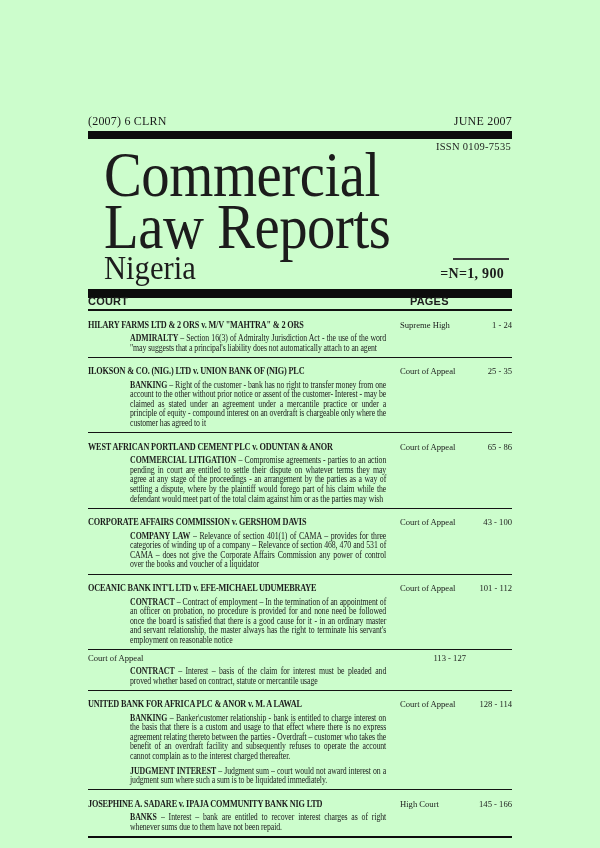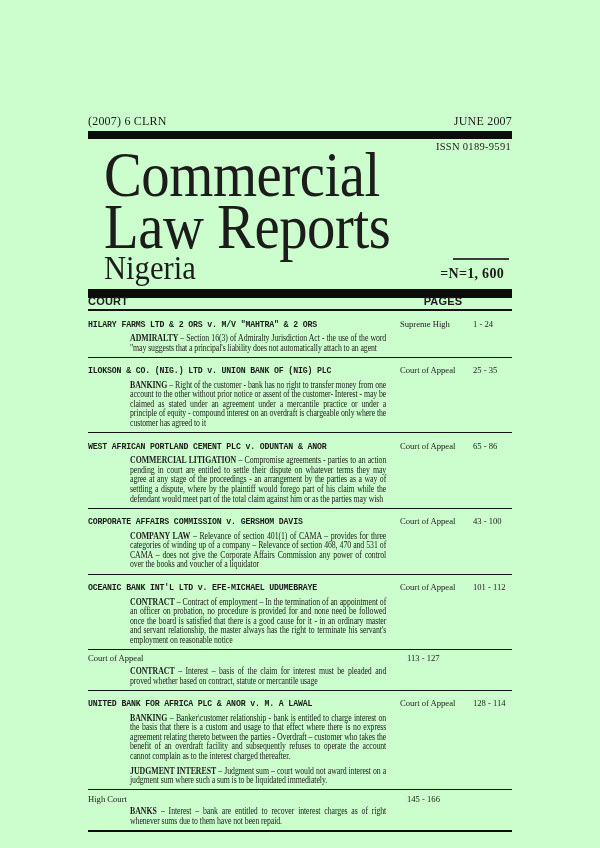--- a/index.html
+++ b/index.html
@@ -35,37 +35,37 @@
 
   .rule-mid{position:absolute;top:282px;left:0;width:100%;height:9px;background:#0c0c0c;}
 
   
   .toc-head{
     position:absolute;top:288px;left:0;width:100%;
     display:grid;grid-template-columns:322px 66px 36px;
     font-family:"Liberation Sans", sans-serif;
     font-weight:bold;font-size:11px;line-height:13px;letter-spacing:.2px;
   }
-  .toc-head .h-pages{text-align:center;}
+  .toc-head .h-pages{text-align:left;}
   .toc-head-rule{position:absolute;top:302px;left:0;width:100%;height:1.6px;background:#111;}
 
   
   #rows{position:absolute;top:304px;left:0;width:424px;}
   .row{border-bottom:1.8px solid #141414;padding:2.5px 0 3.5px 0;}
   .row:last-child{border-bottom:2.6px solid #0c0c0c;}
   .case-line{display:grid;grid-template-columns:312px 66px 46px;align-items:baseline;}
-  .cell-main{overflow:visible;white-space:nowrap;font-family:Liberation Mono, monospace;}
+  .cell-main{overflow:visible;white-space:nowrap;}
   .case-title{
     display:inline-block;
     font-weight:bold;font-size:9.8px;letter-spacing:-0.2px;line-height:12px;
     transform:scaleX(0.84);transform-origin:0 60%;
     white-space:nowrap;
   }
   .cell-court{font-size:8.6px;line-height:12px;white-space:nowrap;}
-  .cell-pages{font-size:8.6px;line-height:12px;text-align:left;white-space:nowrap;margin-left:7px;}
+  .cell-pages{font-size:8.6px;line-height:12px;text-align:right;white-space:nowrap;}
   .note{
     margin:2.5px 0 0 42px;width:305px;
     transform:scaleX(0.84);transform-origin:0 0;
     font-size:9.3px;line-height:9.6px;text-align:justify;
     letter-spacing:-0.1px;
   }
   .note + .note{margin-top:5px;}
   .note b{letter-spacing:0;}
 </style>
 </head>
@@ -74,30 +74,30 @@
 <div class="page">
   <div class="content">
 
     <div class="mast-line">
       <span>(2007) 6 CLRN</span>
       <span>JUNE 2007</span>
     </div>
 
     <div class="rule-top"></div>
 
-    <div class="issn">ISSN 0189-9591</div>
+    <div class="issn">ISSN 0109-7535</div>
 
     <div class="title-block">
       <div class="title-l1">Commercial</div>
       <div class="title-l2">Law Reports</div>
       <div class="title-l3">Nigeria</div>
     </div>
 
     <div class="price-rule"></div>
-    <div class="price">=N=1, 600</div>
+    <div class="price">=N=1, 900</div>
 
     <div class="rule-mid"></div>
 
     <div class="toc-head">
       <span class="h-court">COURT</span>
       <span class="h-pages">PAGES</span>
     </div>
     <div class="toc-head-rule"></div>
 
     <div id="rows">
@@ -152,20 +152,21 @@
           <div class="case-line">
             <div class="cell-main"><span class="case-title">UNITED BANK FOR AFRICA PLC &amp; ANOR v. M. A LAWAL</span></div>
             <div class="cell-court">Court of Appeal</div>
             <div class="cell-pages">128 - 114</div>
           </div>
           <div class="note"><b>BANKING </b>– Banker\customer relationship - bank is entitled to charge interest on the basis that there is a custom and usage to that effect where there is no express agreement relating thereto between the parties - Overdraft – customer who takes the benefit of an overdraft facility and subsequently refuses to operate the account cannot complain as to the interest charged thereafter.</div>
           <div class="note"><b>JUDGMENT INTEREST </b>– Judgment sum – court would not award interest on a judgment sum where such a sum is to be liquidated immediately.</div>
         </div>
         <div class="row">
           <div class="case-line">
+            <div class="cell-main"><span class="case-title">JOSEPHINE A. SADARE v. IPAJA COMMUNITY BANK NIG LTD</span></div>
             <div class="cell-court">High Court</div>
             <div class="cell-pages">145 - 166</div>
           </div>
           <div class="note"><b>BANKS </b>– Interest – bank are entitled to recover interest charges as of right whenever sums due to them have not been repaid.</div>
         </div>
       </div>
 
   </div>
 </div>
 

